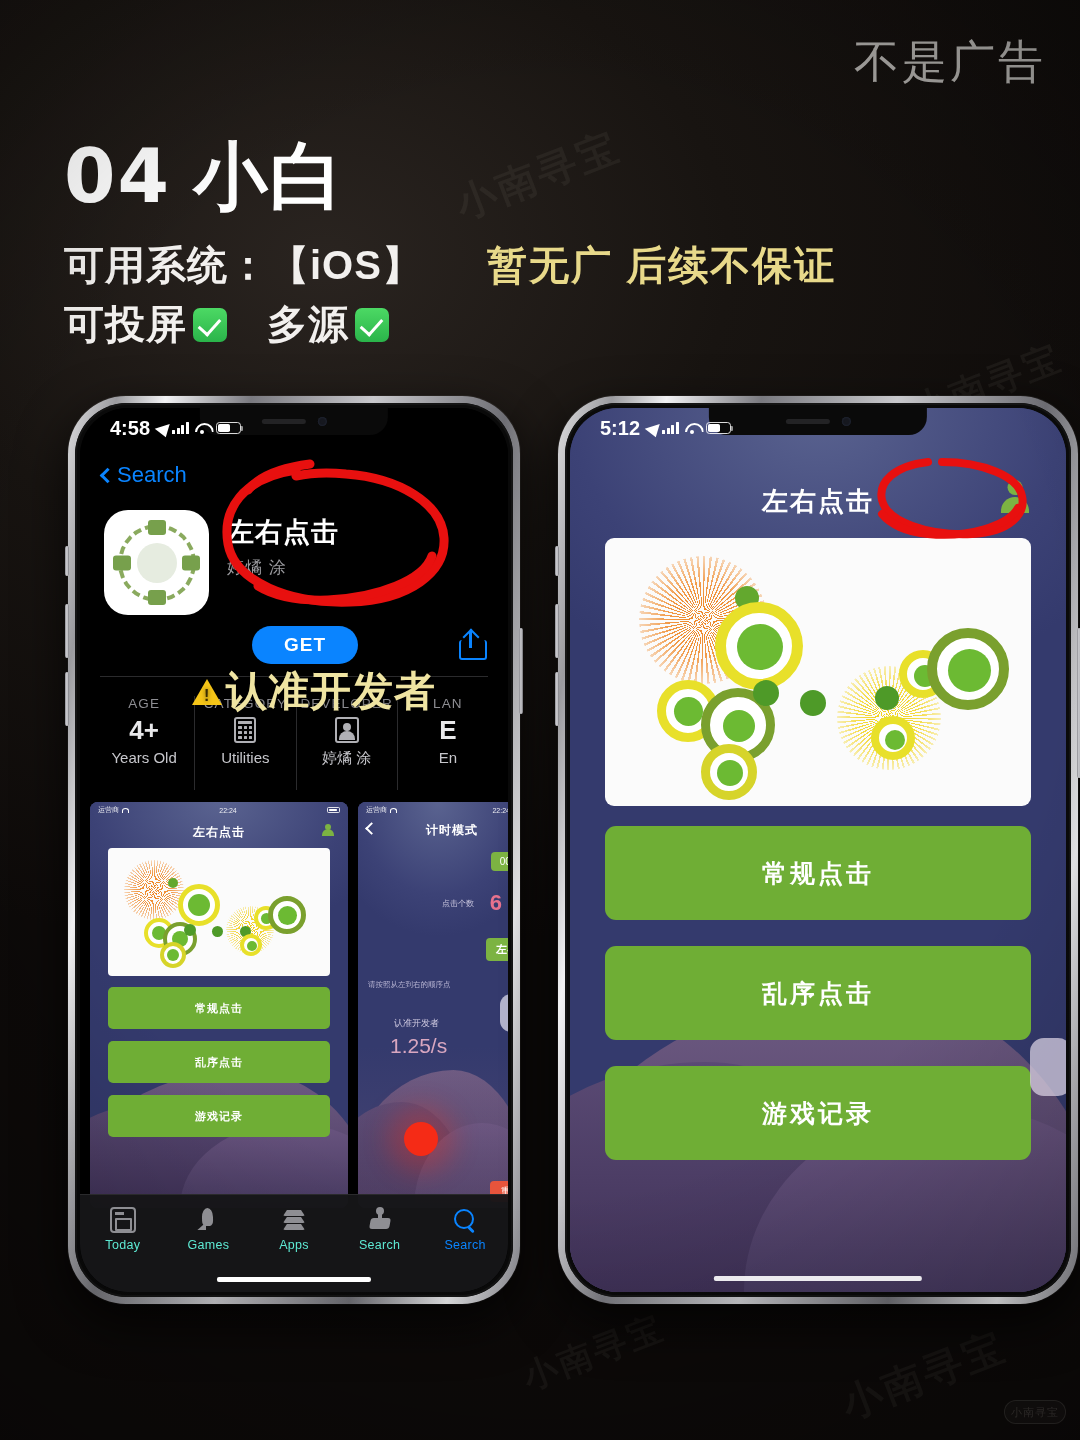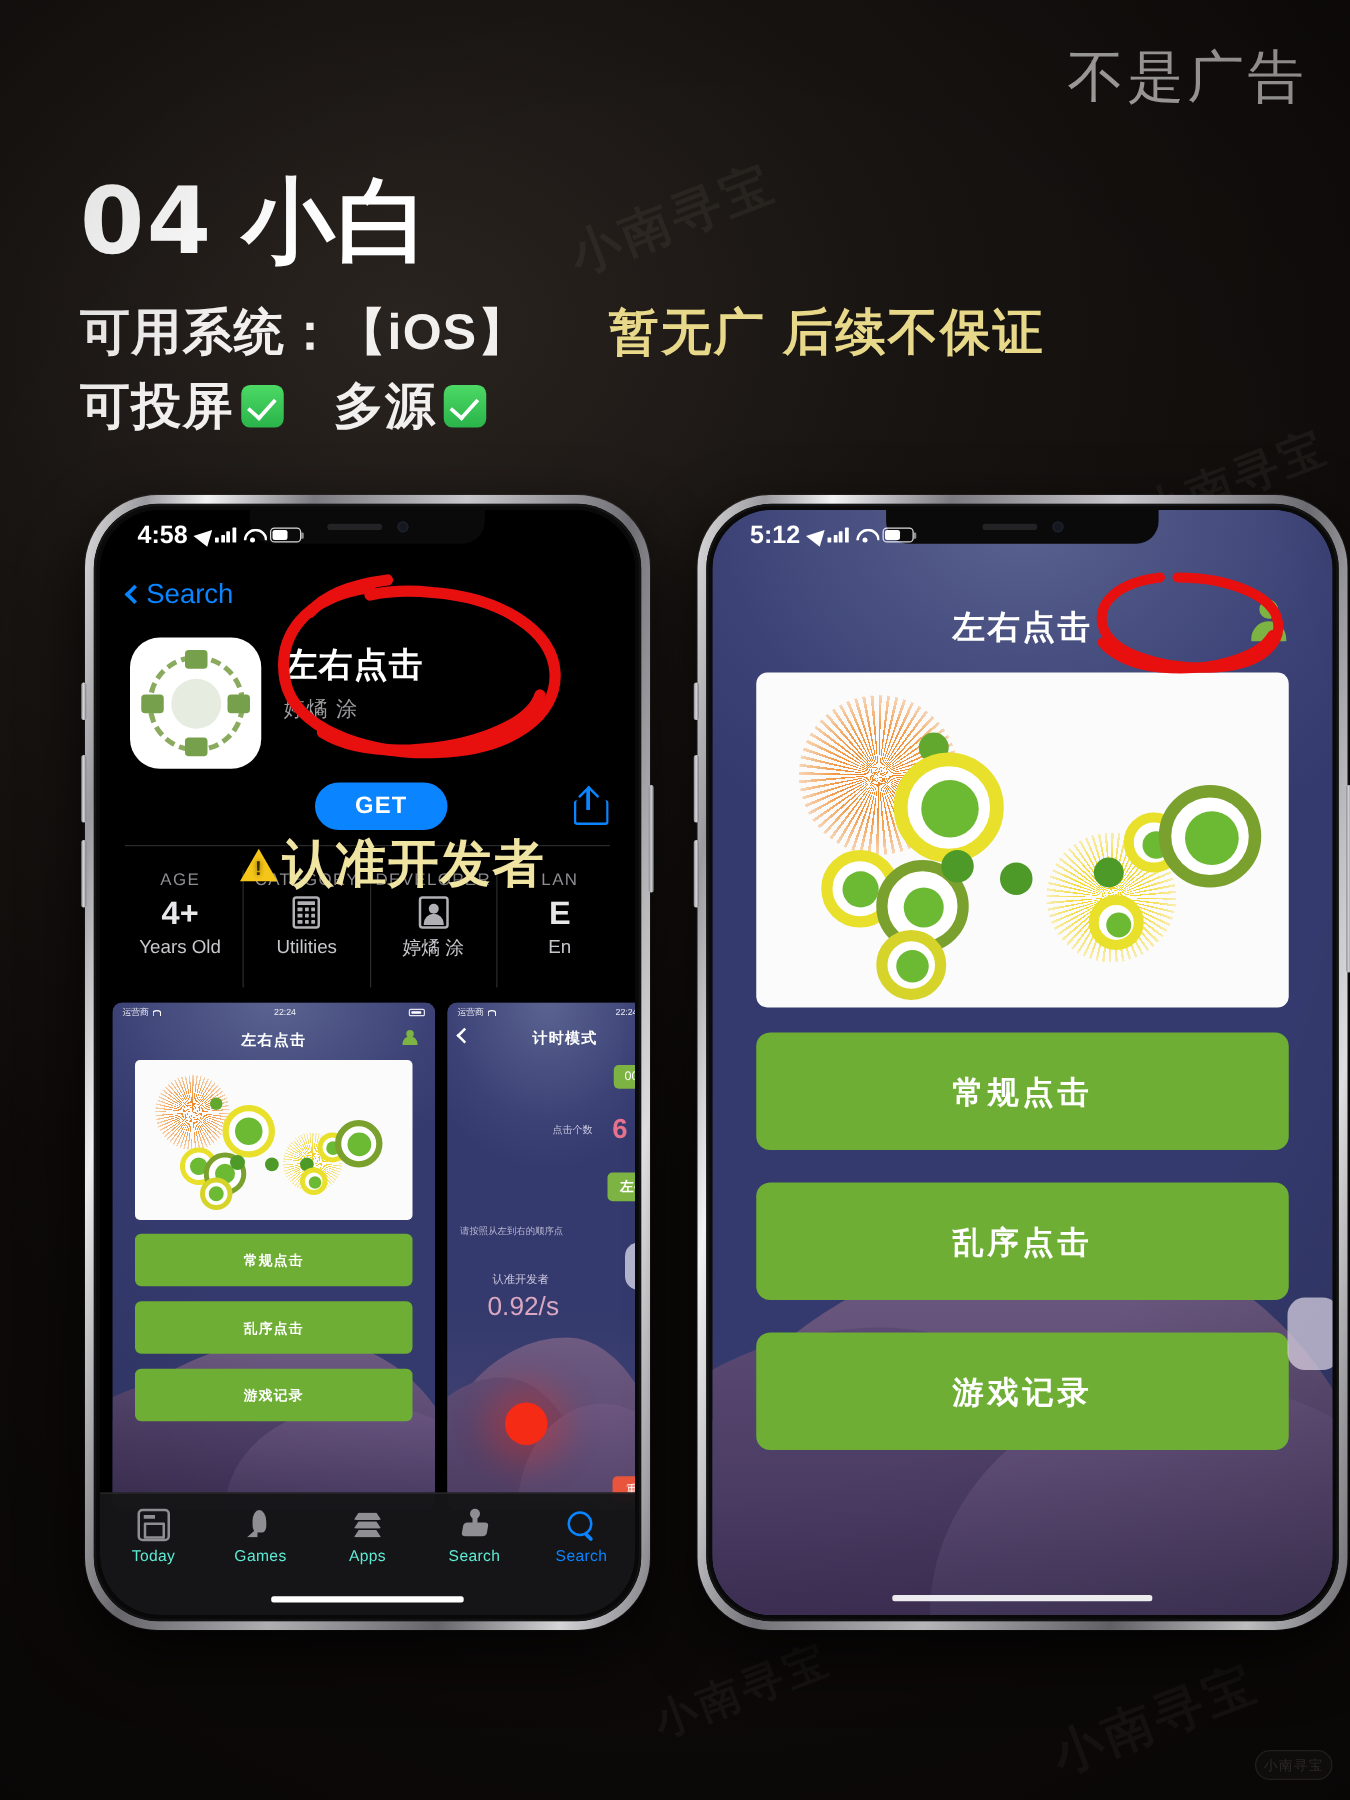--- a/index.html
+++ b/index.html
@@ -644,21 +644,21 @@
               </div>
               <div class="t2-back"></div>
               <div class="t2-title">计时模式</div>
               <div class="t2-timer">00:00:0</div>
               <div class="t2-cntlbl">点击个数</div>
               <div class="t2-cnt">6</div>
               <div class="t2-dir">左-&gt;右</div>
               <div class="t2-hint">请按照从左到右的顺序点</div>
               <div class="t2-blob"></div>
               <div class="t2-spdlbl">认准开发者</div>
-              <div class="t2-spd">0.92/s</div>
+              <div class="t2-spd">1.25/s</div>
               <div class="t2-sun"></div>
               <div class="t2-reset">重置</div>
             </div>
           </div>
         </div>
 
         <div class="tabbar">
           <div class="tab">
             <span class="ti ti-today"></span>
             <span class="lbl">Today</span>

